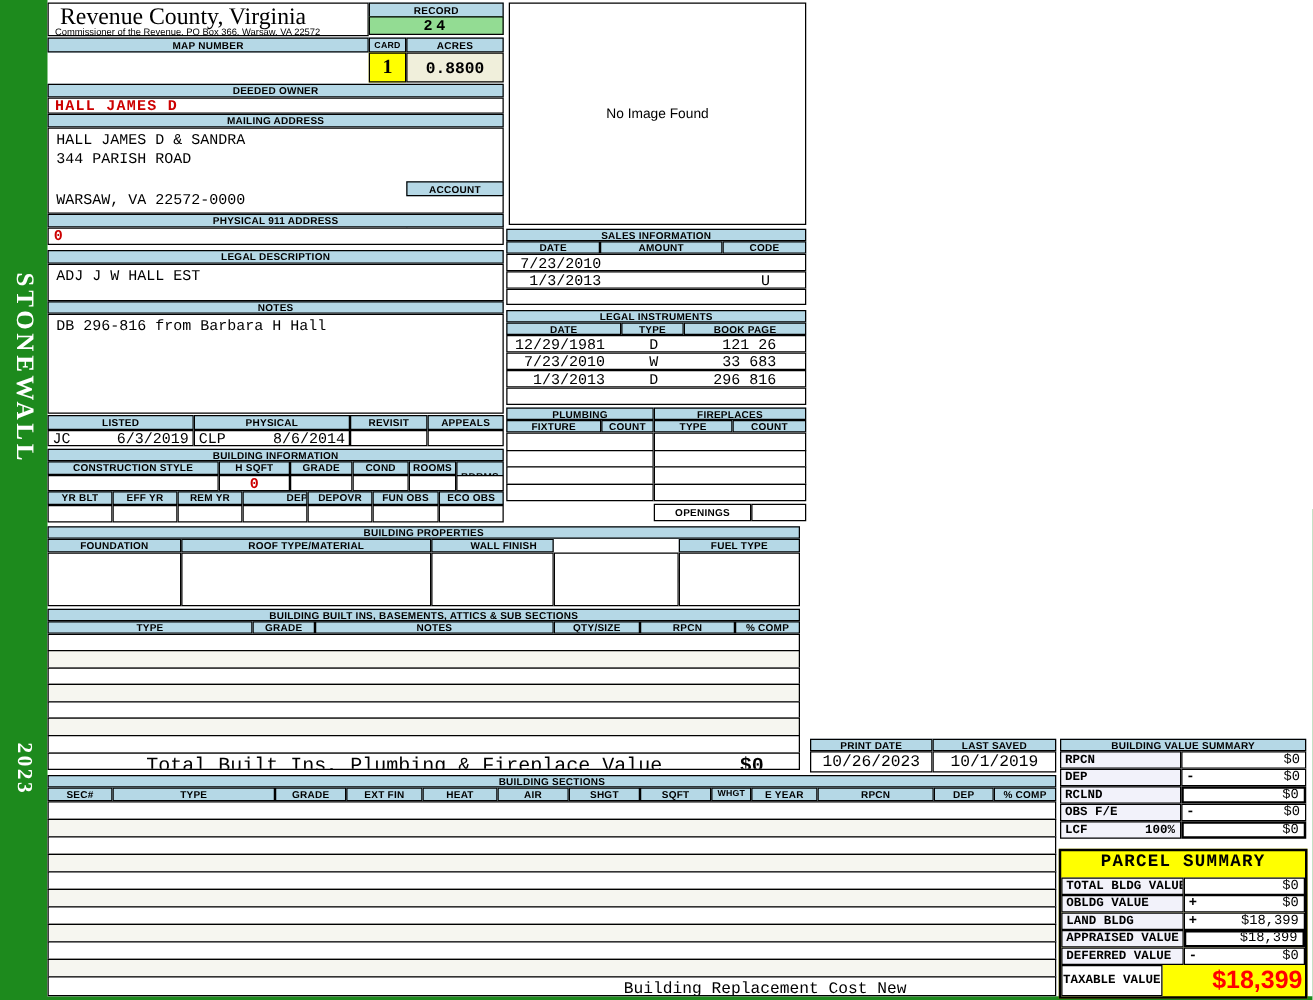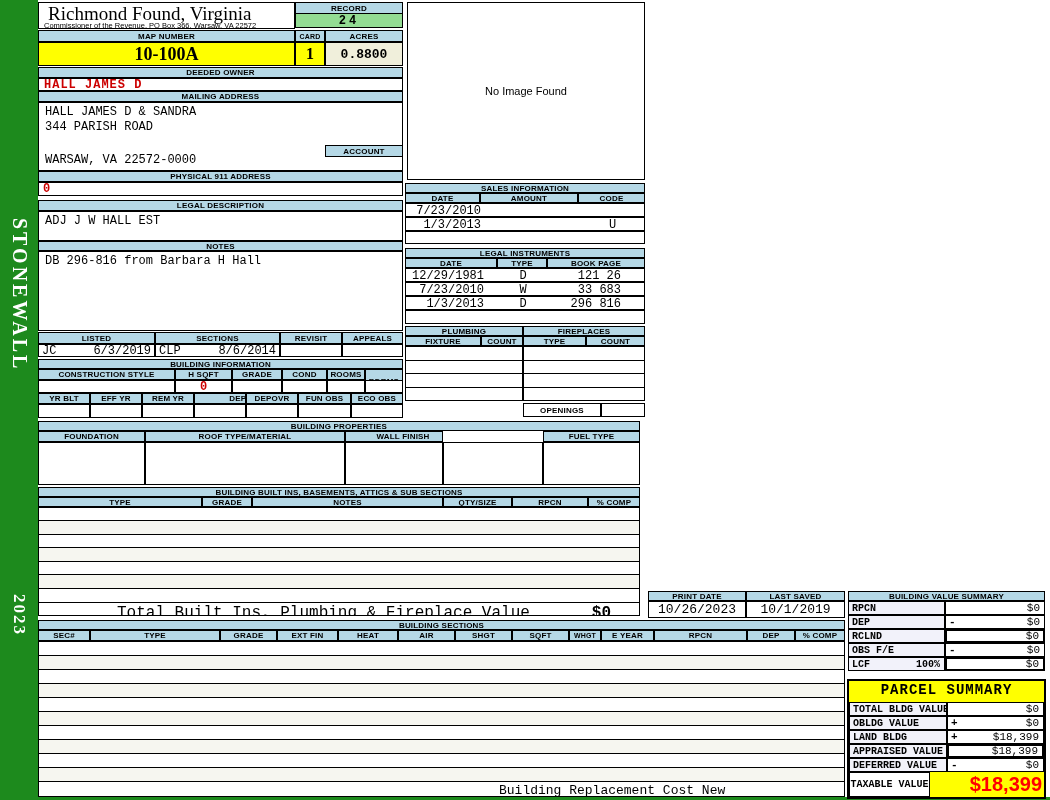--- a/index.html
+++ b/index.html
@@ -30,31 +30,30 @@
 </head>
 <body>
 
 <div id="page">
   <div class="whitebg"></div>
 
   <div class="vtext" style="top:150px; height:290px; font-size:20px; letter-spacing:3px;">STONEWALL</div>
   <div class="vtext" style="top:565px; height:100px; font-size:17px; letter-spacing:2px;">2023</div>
 
   <div class="cell block" style="left:38px; top:2px; width:257px; height:27px;">
-    <div class="abs" style="left:9px; top:0px; font-family:'Liberation Serif',serif; font-size:19px; white-space:nowrap;">Richmond Found, Virginia</div>
+    <div class="abs" style="left:9px; top:0px; font-family:'Liberation Serif',serif; font-size:19px; white-space:nowrap;">Revenue County, Virginia</div>
     <div class="abs" style="left:5px; top:18px; font-size:7.5px; white-space:nowrap;">Commissioner of the Revenue, PO Box 366, Warsaw, VA 22572</div>
   </div>
 
   <div class="bar" style="left:295px; top:2px; width:108px; height:12px;">RECORD</div>
   <div class="cell center mono b" style="left:295px; top:13px; width:108px; height:15px; background:#93DC93; font-size:12px; letter-spacing:3px;">24</div>
 
   <div class="bar" style="left:38px; top:30px; width:257px; height:12px;">MAP NUMBER</div>
   <div class="bar" style="left:295px; top:30px; width:30px; height:12px; font-size:7px;">CARD</div>
   <div class="bar" style="left:325px; top:30px; width:78px; height:12px;">ACRES</div>
-  <div class="cell center b" style="left:38px; top:42px; width:257px; height:24px; background:#FFFF00; font-family:'Liberation Serif',serif; font-size:18px;">10-100A</div>
   <div class="cell center b" style="left:295px; top:42px; width:30px; height:24px; background:#FFFF00; font-family:'Liberation Serif',serif; font-size:16px;">1</div>
   <div class="cell center mono b" style="left:325px; top:42px; width:78px; height:24px; background:#F0EFDB; font-size:13px;">0.8800</div>
 
   <div class="bar" style="left:38px; top:67px; width:365px; height:11px;">DEEDED OWNER</div>
   <div class="cell mono b red" style="left:38px; top:78px; width:365px; height:13px; font-size:12px; letter-spacing:1px; padding-left:5px;">HALL JAMES D</div>
 
   <div class="bar" style="left:38px; top:91px; width:365px; height:11px;">MAILING ADDRESS</div>
   <div class="cell block" style="left:38px; top:102px; width:365px; height:69px;">
     <div class="abs mono" style="left:6px; top:2px;  font-size:12px;">HALL JAMES D &amp; SANDRA</div>
     <div class="abs mono" style="left:6px; top:17px; font-size:12px;">344 PARISH ROAD</div>
@@ -70,21 +69,21 @@
   <div class="cell block" style="left:38px; top:211px; width:365px; height:30px;">
     <div class="abs mono" style="left:6px; top:2px; font-size:12px;">ADJ J W HALL EST</div>
   </div>
 
   <div class="bar" style="left:38px; top:241px; width:365px; height:10px;">NOTES</div>
   <div class="cell block" style="left:38px; top:251px; width:365px; height:80px;">
     <div class="abs mono" style="left:6px; top:2px; font-size:12px;">DB 296-816 from Barbara H Hall</div>
   </div>
 
   <div class="bar" style="left:38px;  top:332px; width:117px; height:12px;">LISTED</div>
-  <div class="bar" style="left:155px; top:332px; width:125px; height:12px;">SECTIONS</div>
+  <div class="bar" style="left:155px; top:332px; width:125px; height:12px;">PHYSICAL</div>
   <div class="bar" style="left:280px; top:332px; width:62px;  height:12px;">REVISIT</div>
   <div class="bar" style="left:342px; top:332px; width:61px;  height:12px;">APPEALS</div>
   <div class="cell mono" style="left:38px; top:344px; width:117px; height:13px; font-size:12px; justify-content:space-between; padding:0 3px;">
     <span>JC</span>
     <span>6/3/2019</span>
   </div>
   <div class="cell mono" style="left:155px; top:344px; width:125px; height:13px; font-size:12px; justify-content:space-between; padding:0 3px;">
     <span>CLP</span>
     <span>8/6/2014</span>
   </div>

